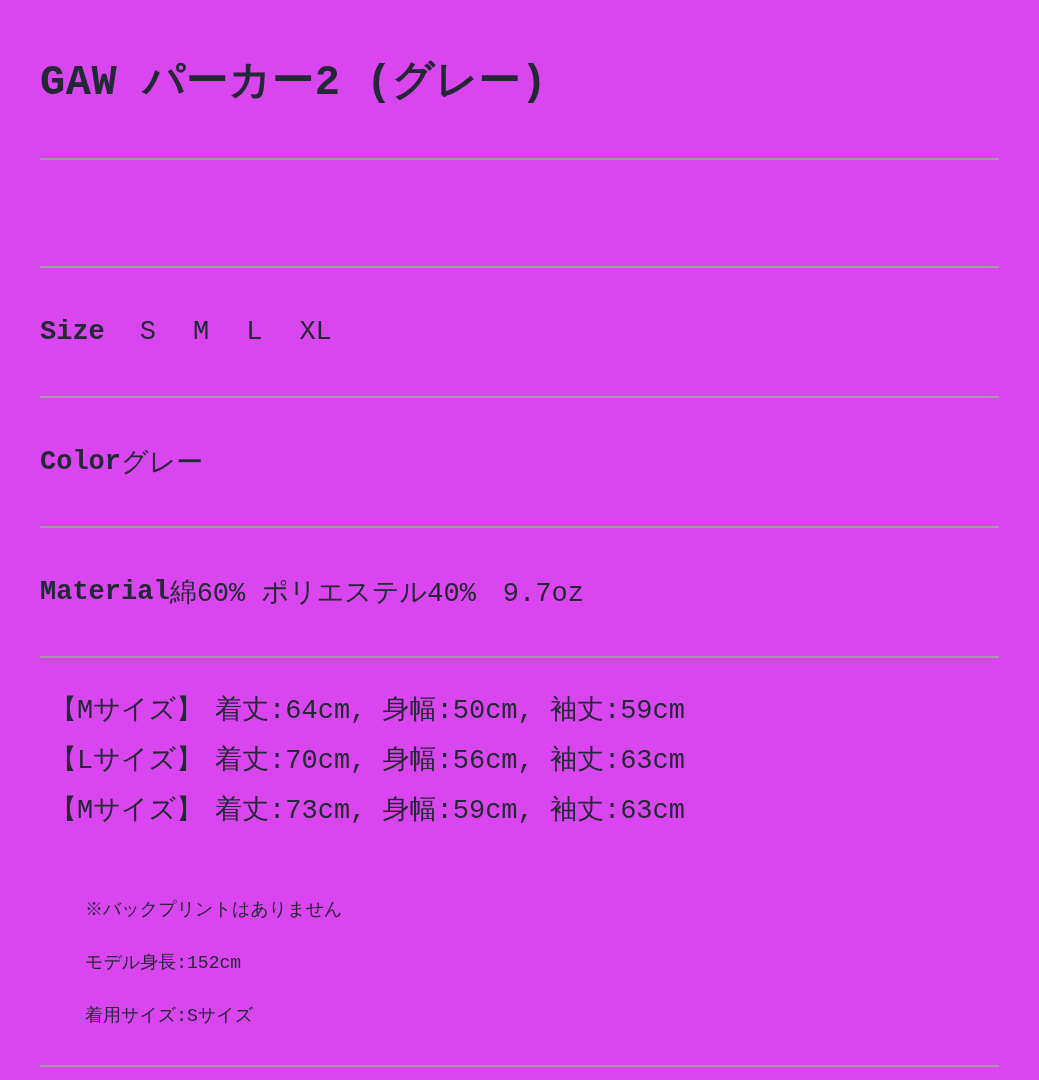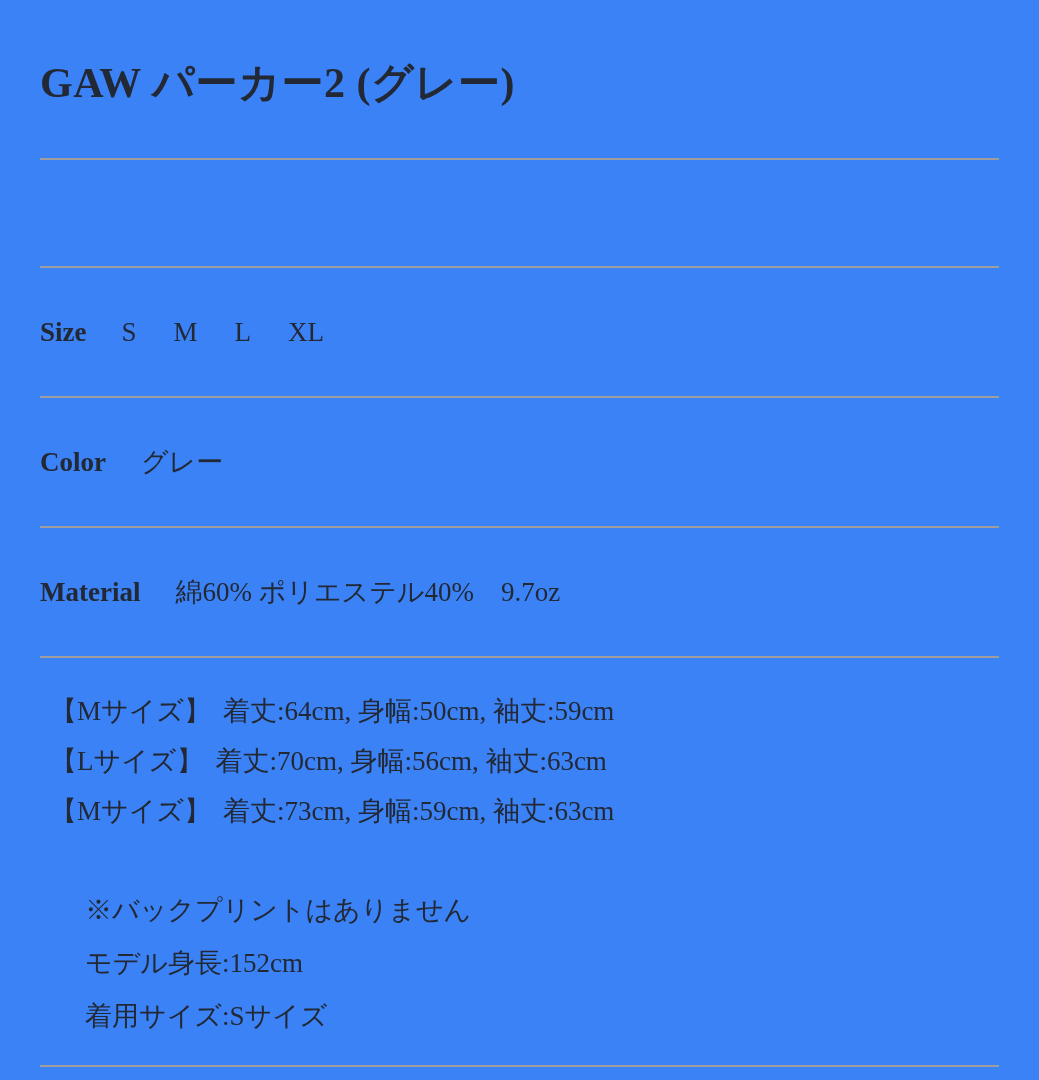--- a/index.html
+++ b/index.html
@@ -1,23 +1,23 @@
 <!DOCTYPE html>
 <html><head>
 <meta charset="utf-8">
 <style>
   * { box-sizing: border-box; }
   html, body { margin: 0; padding: 0; background: #ffffff; }
   .page {
     position: relative;
     width: 1039px;
     height: 1080px;
-    background: #3b82f6;
+    background: #d946ef;
     color: #222834;
-    font-family: Liberation Serif, serif;
+    font-family: Liberation Mono, monospace;
     padding: 0 40px;
     overflow: hidden;
   }
   .title {
     margin: 0;
     padding-top: 56px;
     font-size: 42px;
     line-height: 54px;
     font-weight: 700;
     letter-spacing: 0.5px;
@@ -32,32 +32,32 @@
   .divider-after-title { margin-top: 48px; }
   .empty-row { height: 106px; }
   .spec-row {
     height: 128px;
     display: flex;
     align-items: center;
     font-size: 27px;
     white-space: nowrap;
   }
   .spec-label { font-weight: 700; }
-  .spec-value { margin-left: 35px; }
+  .spec-value { }
   .size-options { display: flex; margin-left: 35px; gap: 37px; }
   .measurements { padding: 28px 0 0 10px; }
   .measure-row {
     font-size: 27px;
     line-height: 50px;
     white-space: nowrap;
   }
   .measure-details { margin-left: 12px; text-align: right; }
   .notes { margin-top: 48px; padding-left: 45px; }
   .note-line {
-    font-size: 27px;
+    font-size: 18px;
     line-height: 53px;
     white-space: nowrap;
   }
   .divider-bottom { margin-top: 22px; }
 </style>
 </head>
 <body>
 
 <div class="page">
 

